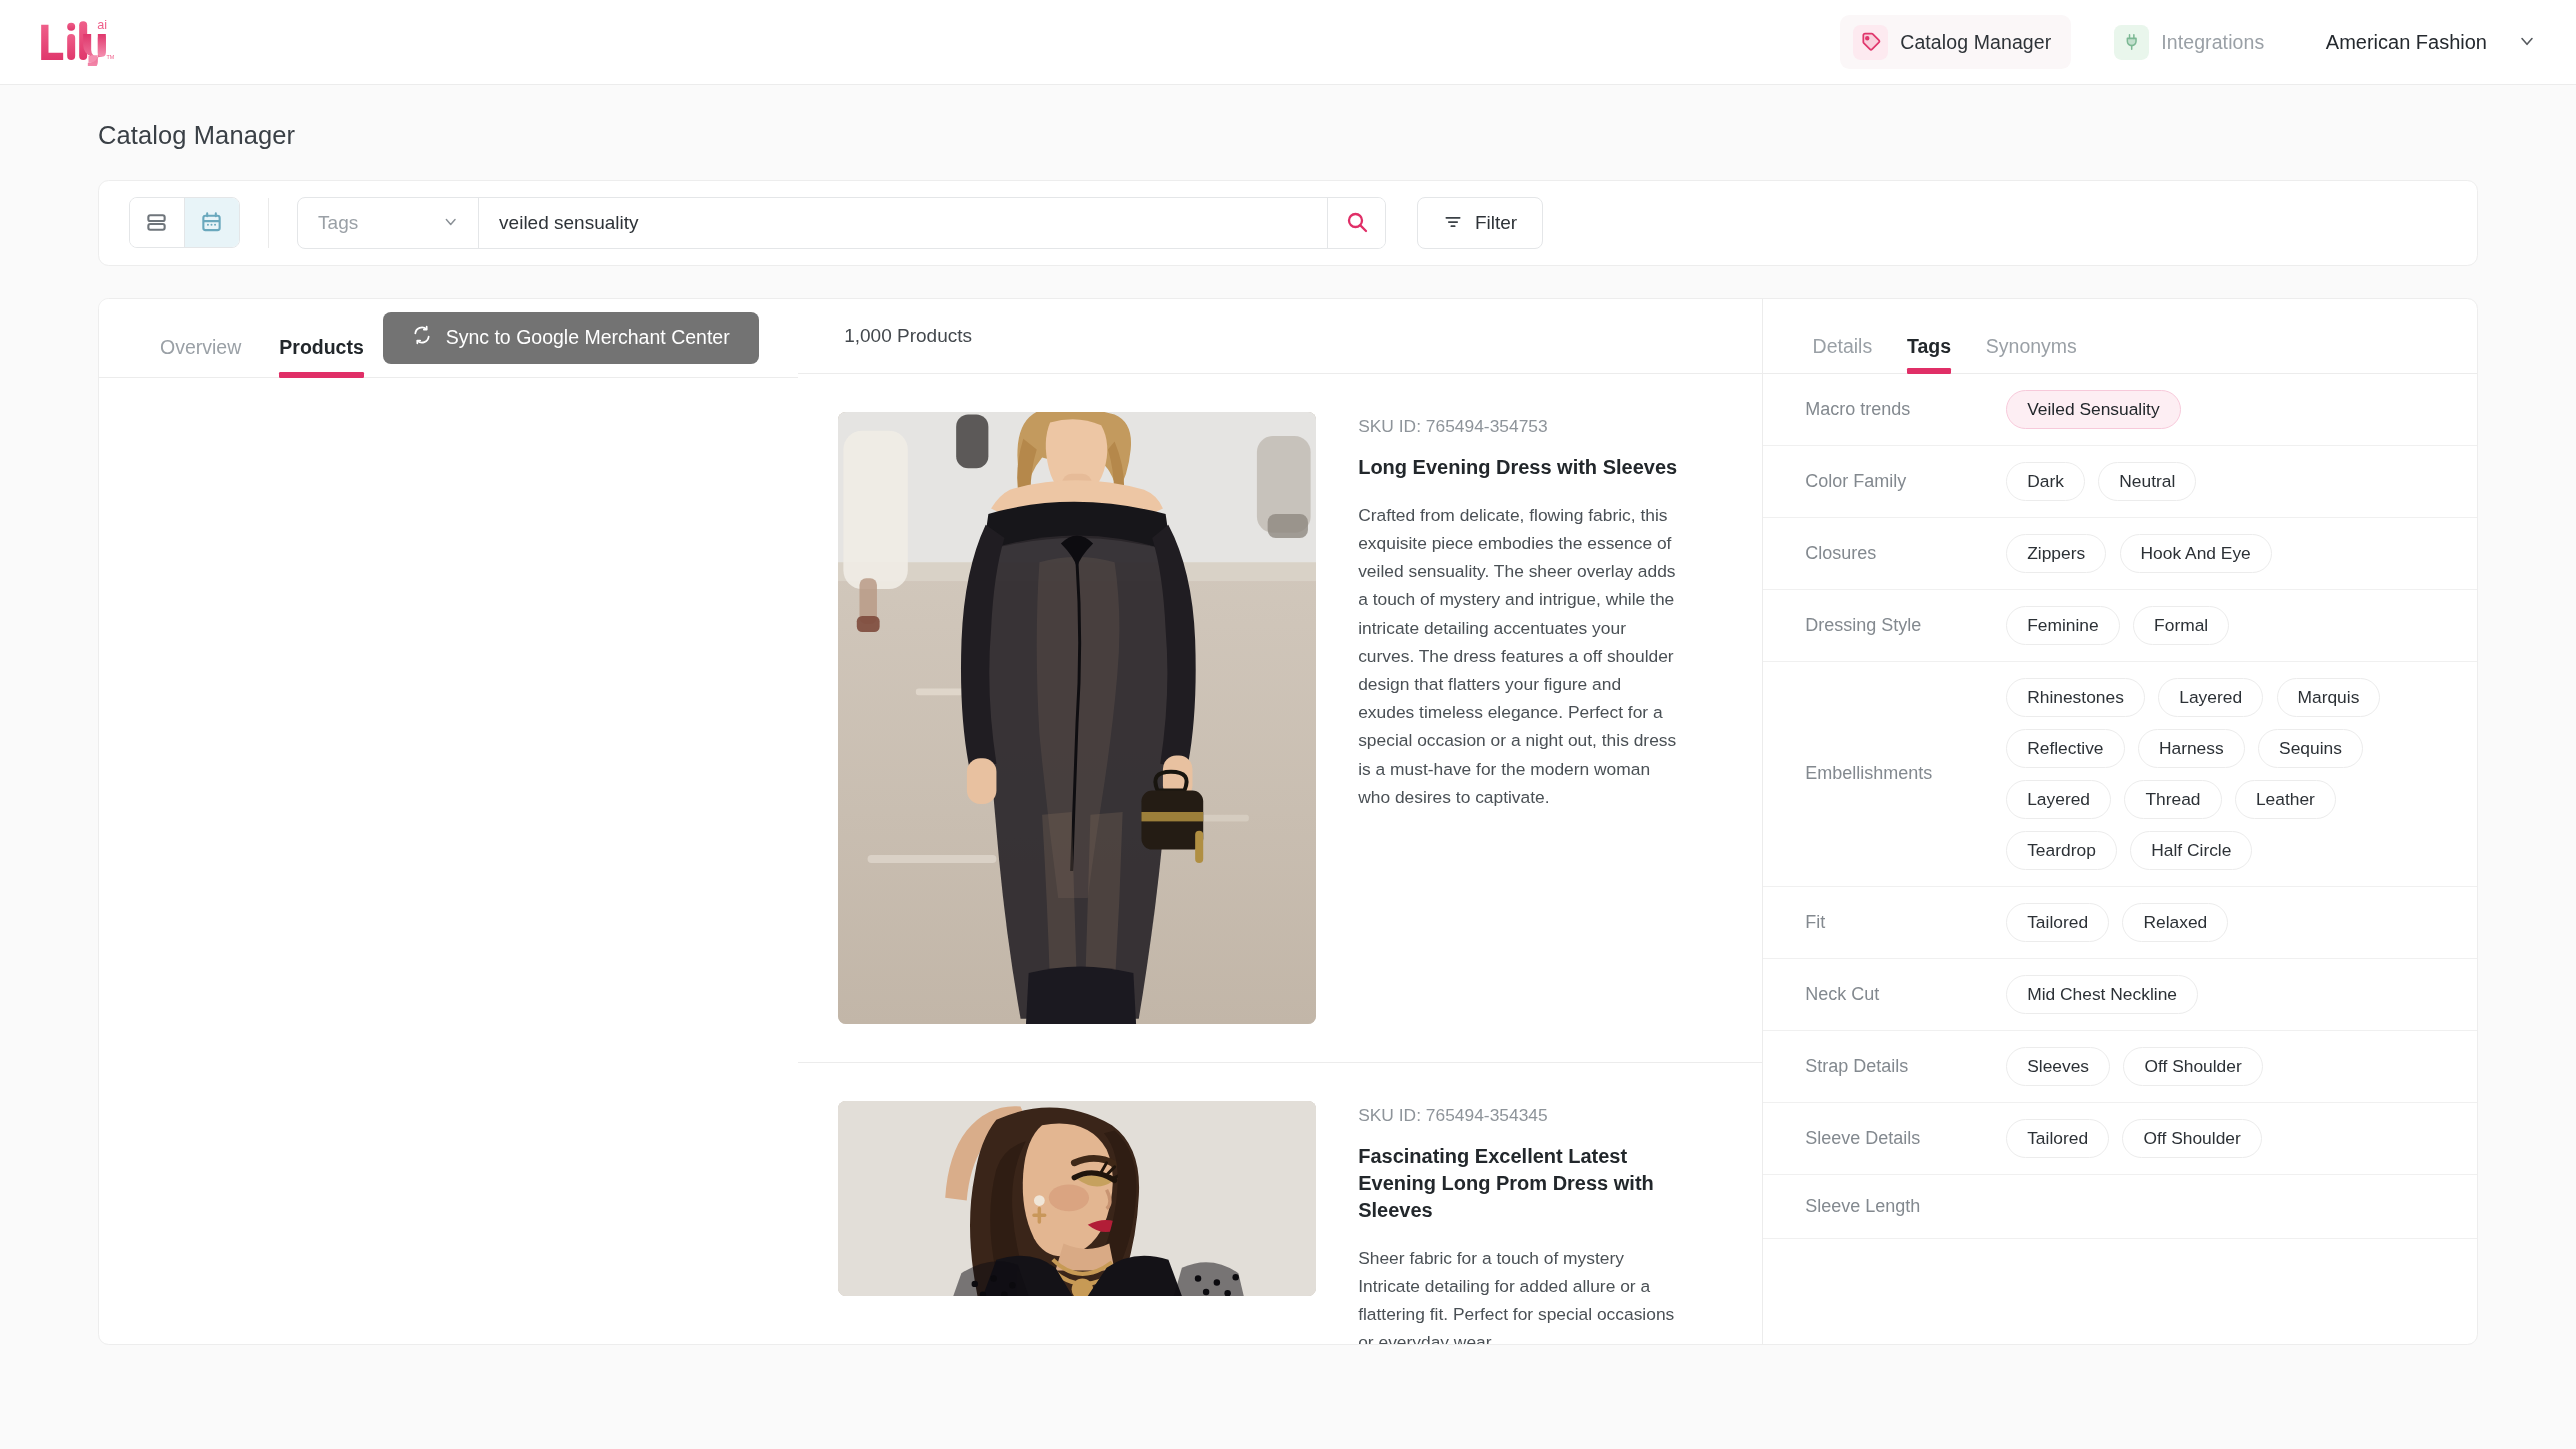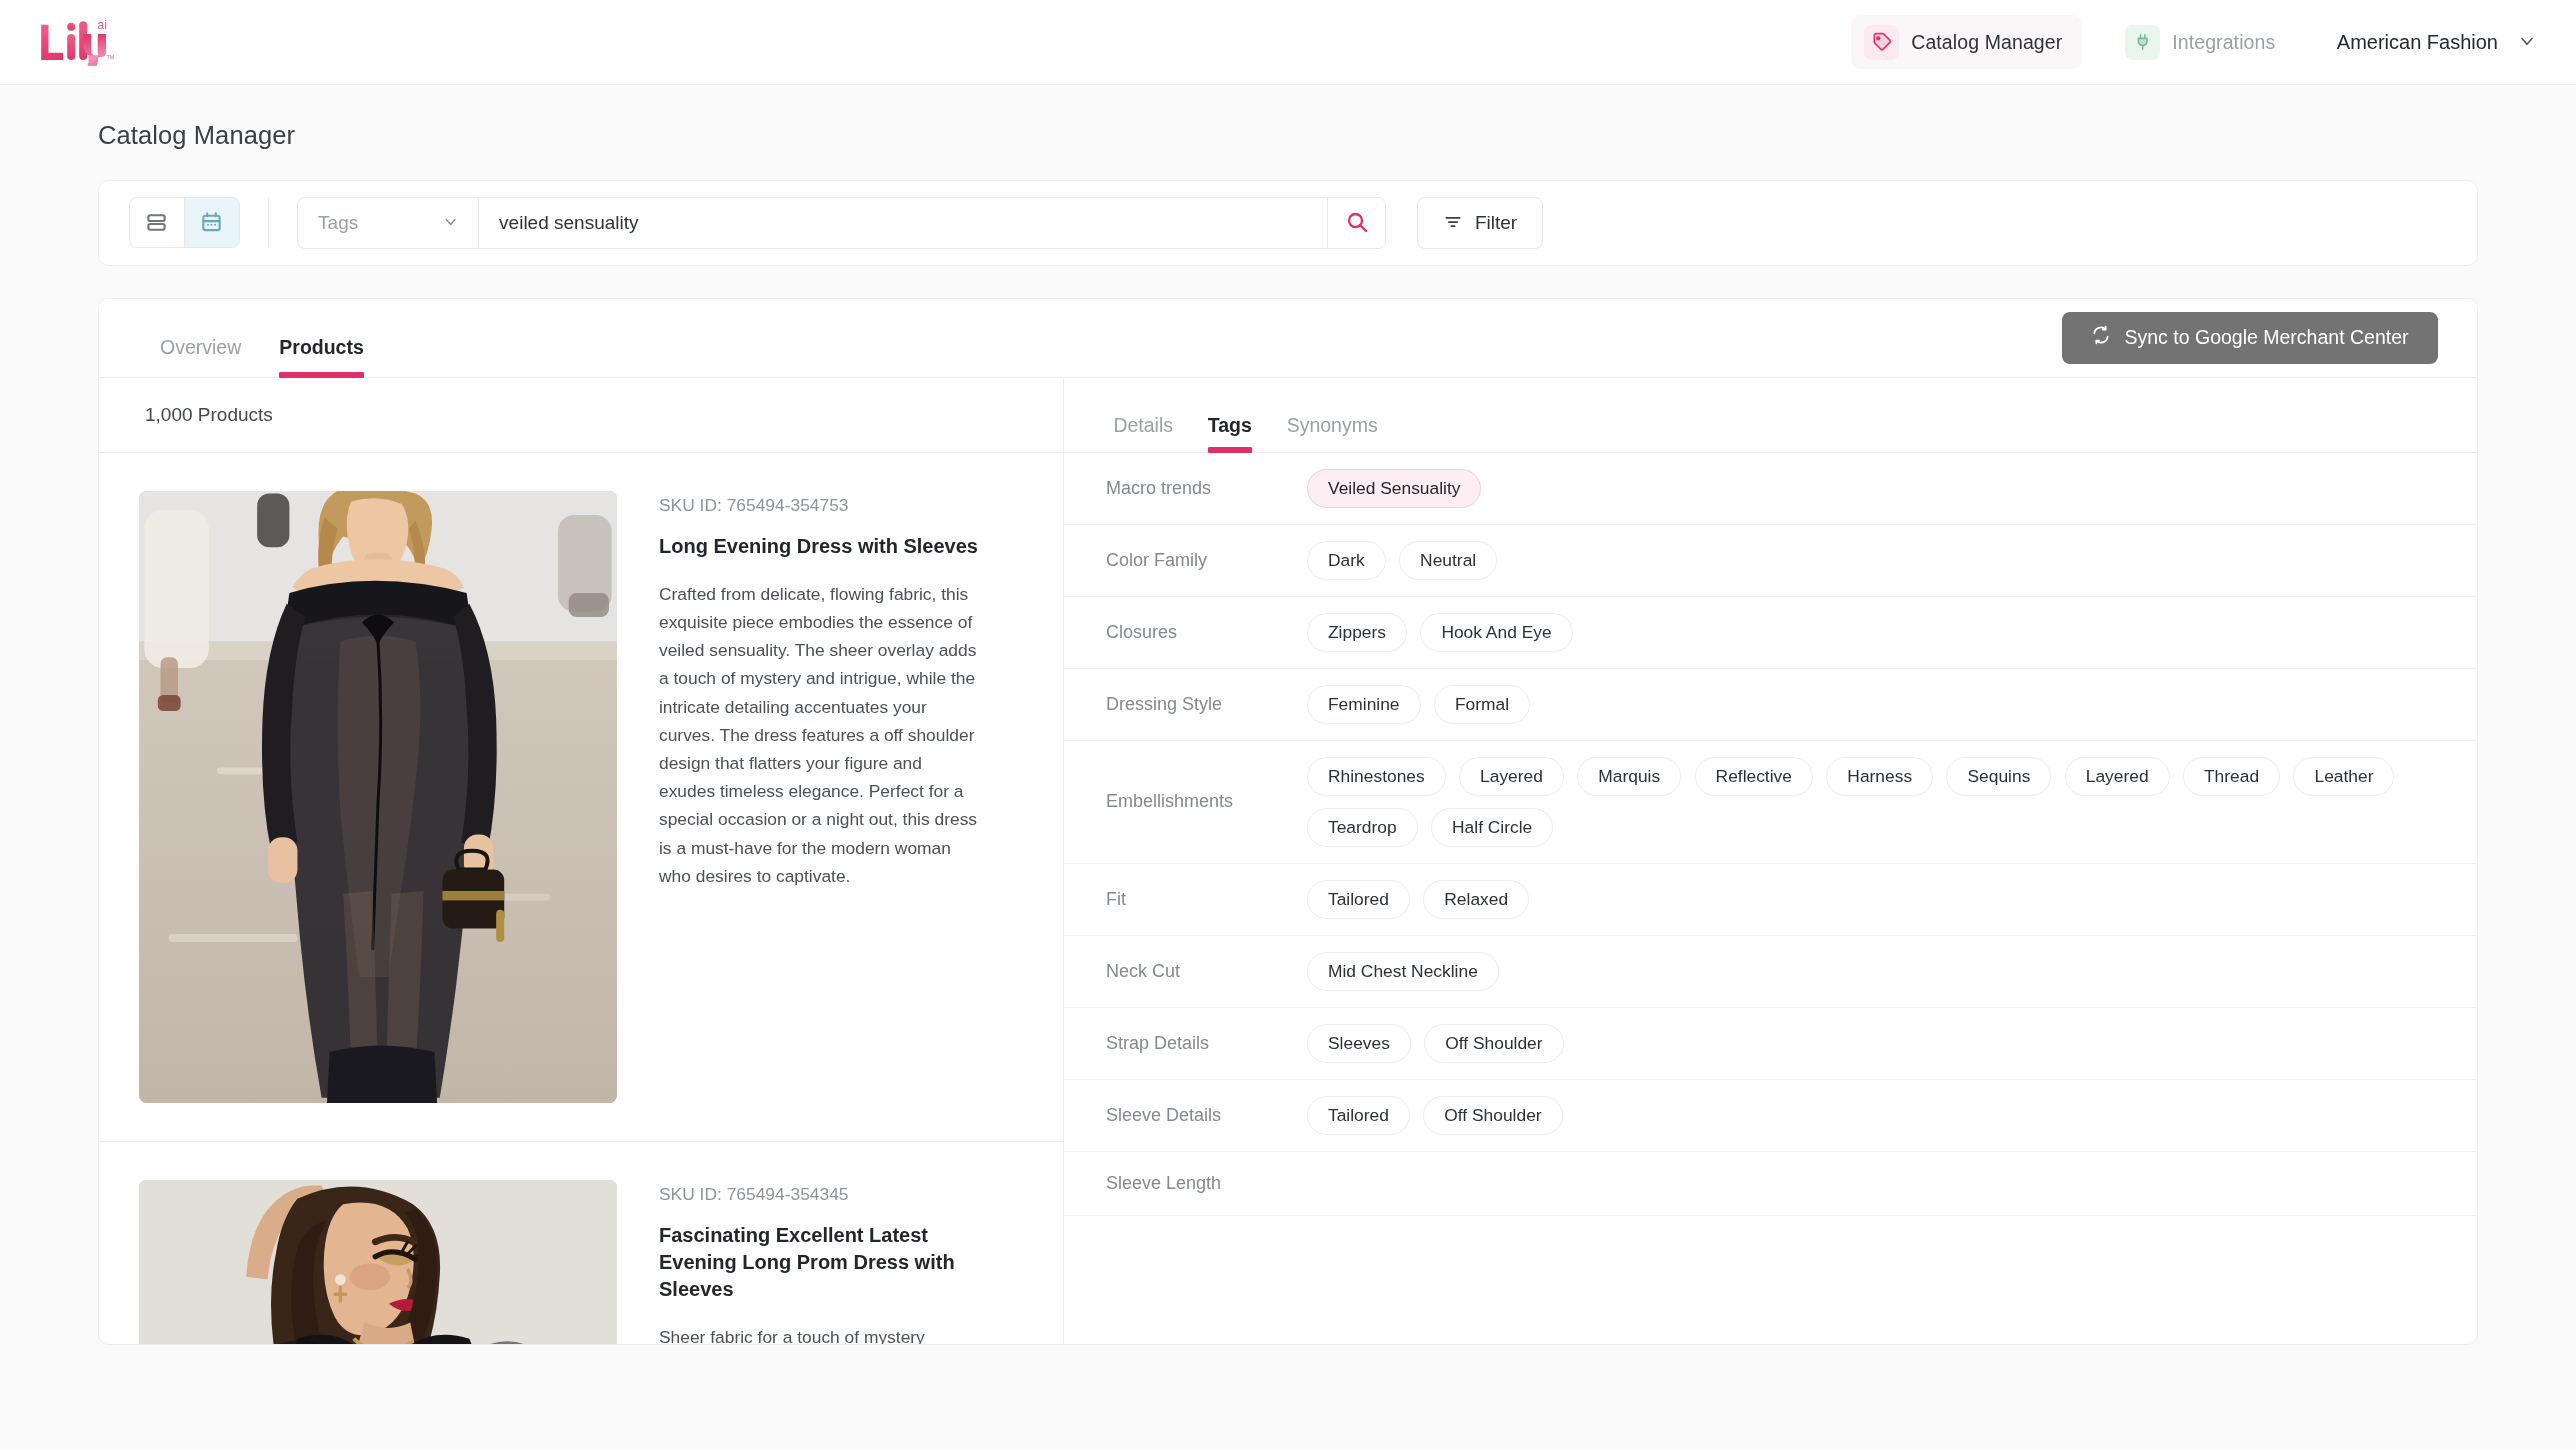--- a/index.html
+++ b/index.html
@@ -37,21 +37,21 @@
     width: 35px; height: 35px; border-radius: 7.4px;
     display: flex; align-items: center; justify-content: center;
     flex: 0 0 auto;
   }
   .nav-icon-box.pink { background: #fdeaf0; }
   .nav-icon-box.green { background: #e9f6ec; }
   .nav-label { font-size: 19.5px; color: #2e3338; letter-spacing: 0.1px; white-space: nowrap; }
   .nav-label.muted { color: #9aa0a6; }
 
   .account {
-    display: flex; align-items: center; gap: 19px;
+    display: flex; align-items: center; gap: 30px;
     margin-left: 12px; cursor: pointer;
   }
   .account-name { font-size: 20px; color: #24292e; white-space: nowrap; }
 
   
   .page { padding: 0 98px; }
   .page-title {
     font-size: 25.5px; color: #3a4046; font-weight: 400;
     margin-top: 36px; margin-bottom: 29.5px; letter-spacing: 0.1px;
   }
@@ -107,21 +107,21 @@
   .filterbtn {
     margin-left: 31px;
     height: 52px; min-width: 126px;
     border: 1.3px solid #e4e6e8; border-radius: 8px;
     display: flex; align-items: center; justify-content: center; gap: 12px;
     cursor: pointer; background: #fff;
   }
   .filterbtn-label { font-size: 19px; color: #2e3338; }
 
   
-  .maincard { overflow: hidden; height: 1047px; display: flex; flex-direction: column; }
+  .maincard { overflow: hidden; height: 1047px; display: flex; flex-direction: row; }
   .maincard-head {
     height: 79px; display: flex; align-items: stretch;
     border-bottom: 1.3px solid #ececec; position: relative;
     background: #fff;
   }
   .tabs { display: flex; align-items: flex-end; padding-left: 42px; }
   .tab {
     position: relative; padding: 0 19px 17.4px 19px;
     font-size: 19.5px; color: #9aa0a6; cursor: pointer;
     display: flex; align-items: flex-end;

